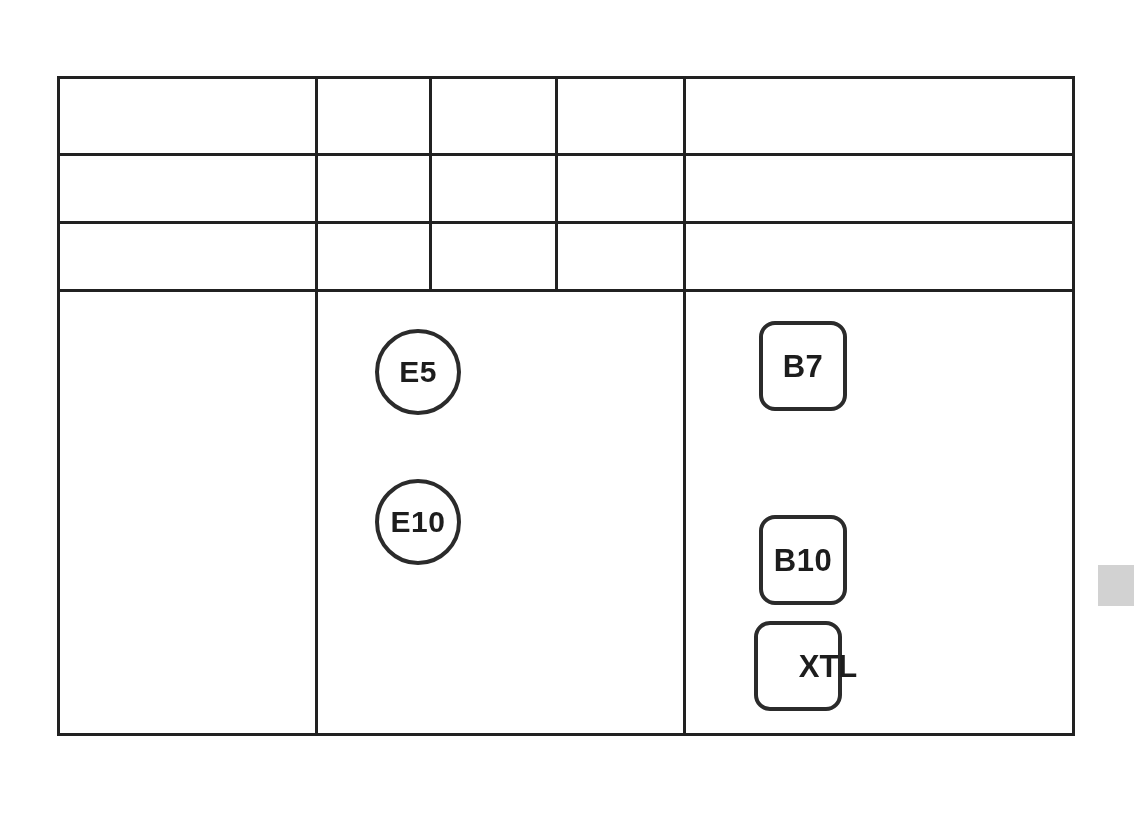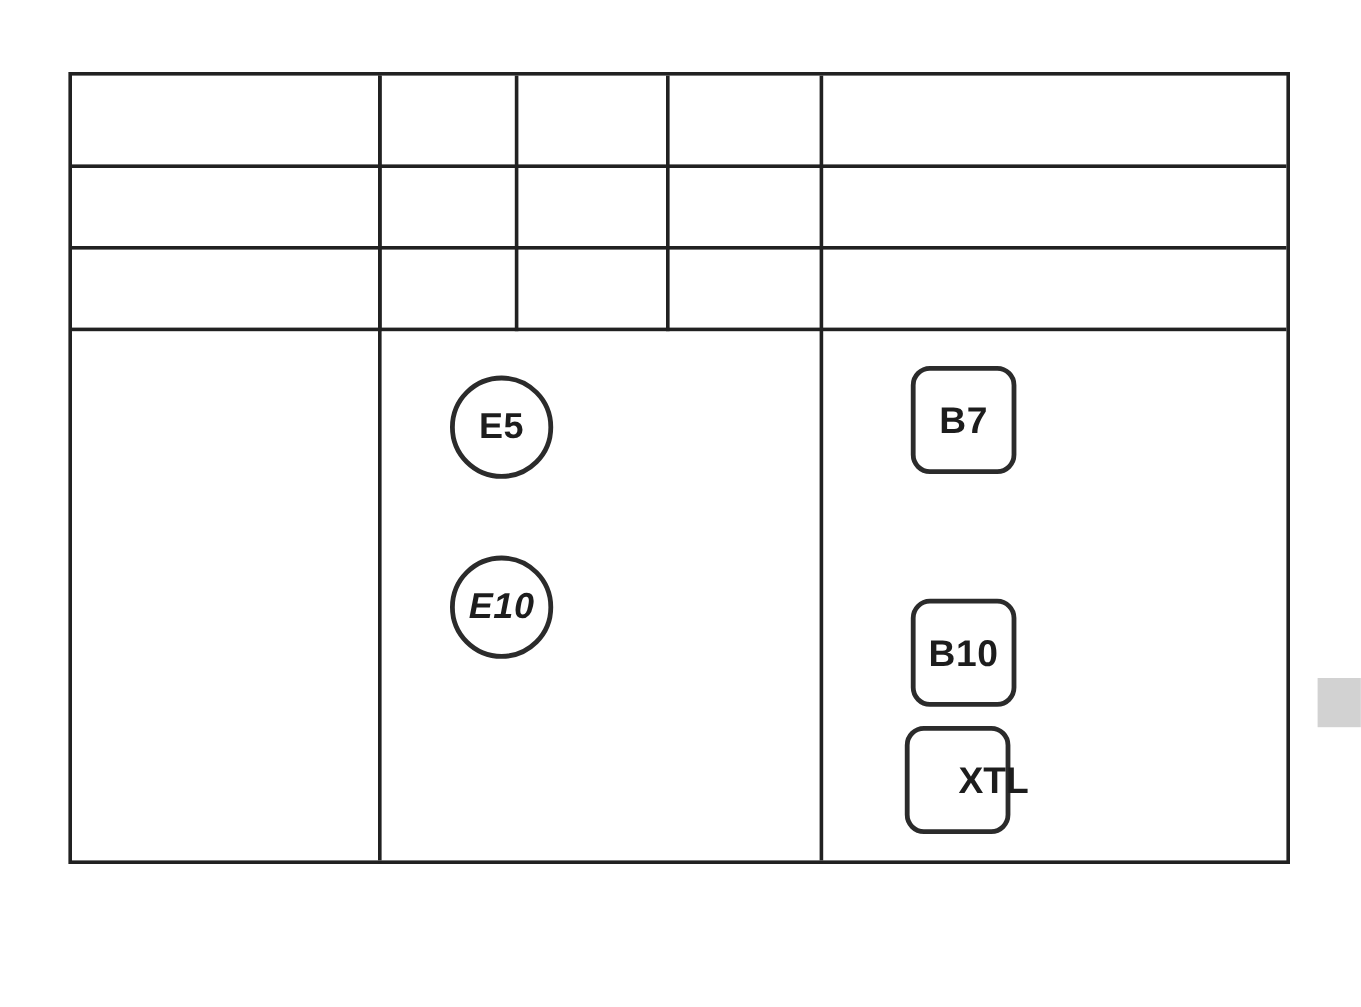--- a/index.html
+++ b/index.html
@@ -14,21 +14,21 @@
     position: relative;
     overflow: hidden;
     font-family: "Liberation Sans", sans-serif;
     -webkit-font-smoothing: antialiased;
   }
 
   
   #table-frame {
     position: absolute;
     left: 57px;
-    top: 60px;
+    top: 76px;
     width: 1018px;
     height: 660px;
     box-sizing: border-box;
     border: 3px solid #212121;
   }
 
   
   .hrule {
     position: absolute;
     left: 0;
@@ -135,21 +135,21 @@
   <div class="cell" style="left:372px; top:145px; width:123px; height:65px;"></div>
   <div class="cell" style="left:498px; top:145px; width:125px; height:65px;"></div>
   <div class="cell" style="left:626px; top:145px; width:386px; height:65px;"></div>
 
   <div class="cell" style="left:0; top:213px; width:255px; height:441px;"></div>
 
   <div class="cell" style="left:258px; top:213px; width:365px; height:441px;">
     <div class="badge badge-circle" style="left:57px; top:37px;">
       <span class="badge-text">E5</span>
     </div>
-    <div class="badge badge-circle" style="left:57px; top:187px;font-style:italic;">
+    <div class="badge badge-circle" style="left:57px; top:187px;">
       <span class="badge-text">E10</span>
     </div>
   </div>
 
   <div class="cell" style="left:626px; top:213px; width:386px; height:552px;">
     <div class="badge badge-square" style="left:73px; top:29px;">
       <span class="badge-text">B7</span>
     </div>
     <div class="badge badge-square" style="left:73px; top:179px;margin-top:44px;">
       <span class="badge-text">B10</span>

